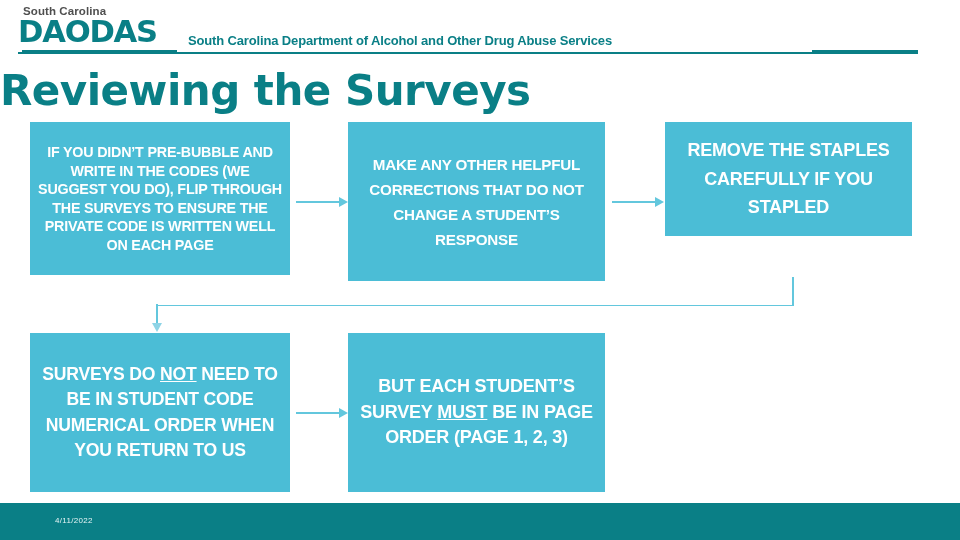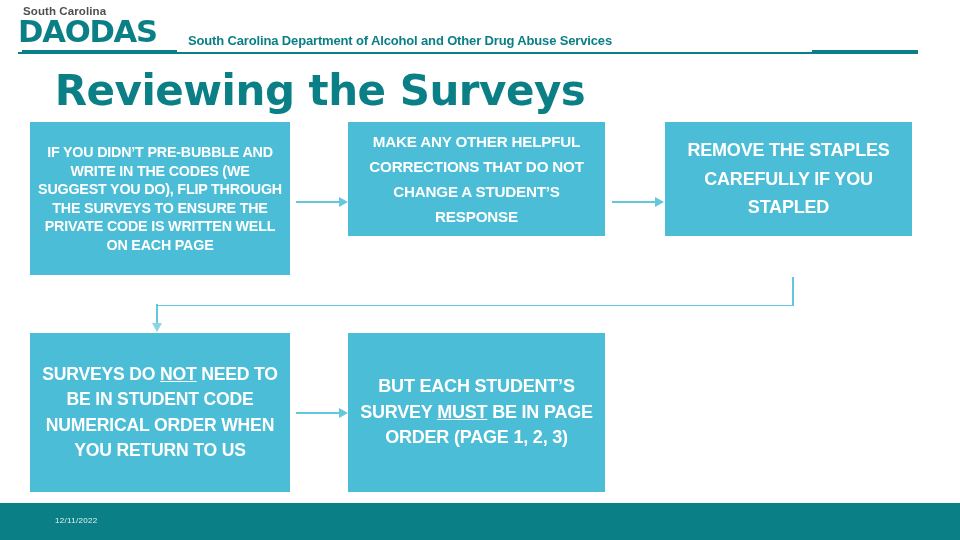--- a/index.html
+++ b/index.html
@@ -36,21 +36,21 @@
   .header-rule{
     position:absolute;left:18px;top:52px;width:900px;height:2px;background:#0a7f86;
   }
   .header-rule2{
     position:absolute;left:812px;top:50px;width:106px;height:4px;background:#0a7f86;
   }
 
   
   .slide-title{
     position:absolute;left:0;top:66px;width:640px;
-    text-align:center;
+    text-align:left;
     font-size:42px;font-weight:bold;color:#0a7f86;
     letter-spacing:-.5px;
     font-family:"DejaVu Sans", sans-serif;
   }
 
   
   .box{
     position:absolute;
     background:#4bbdd6;
     color:#ffffff;
@@ -58,21 +58,21 @@
     text-align:center;
     font-weight:bold;
     letter-spacing:-.2px;
     box-sizing:border-box;
     padding:4px 8px;
   }
   .box .txt{width:100%;}
   .box u{text-decoration:underline;text-underline-offset:1px;}
 
   #box1{left:30px;top:122px;width:260px;height:153px;font-size:14.3px;line-height:18.5px;}
-  #box2{left:348px;top:122px;width:257px;height:114px;font-size:15.2px;line-height:25px;}
+  #box2{left:348px;top:122px;width:257px;height:159px;font-size:15.2px;line-height:25px;}
   #box3{left:665px;top:122px;width:247px;height:114px;font-size:18px;line-height:28.5px;}
   #box4{left:30px;top:333px;width:260px;height:159px;font-size:17.6px;line-height:25.5px;}
   #box5{left:348px;top:333px;width:257px;height:159px;font-size:18px;line-height:25.5px;}
 
   
   .conn{position:absolute;}
   .hline{background:#63c7dd;height:1.6px;}
   .vline{background:#63c7dd;width:1.6px;}
   .arrow-r{
     position:absolute;width:0;height:0;
@@ -157,16 +157,16 @@
 
   <div class="conn hline" id="a3-line"></div>
   <div class="arrow-r" id="a3-head"></div>
 
   <div class="conn vline" id="e-v1"></div>
   <div class="conn hline" id="e-h"></div>
   <div class="conn vline" id="e-v2"></div>
   <div class="arrow-d" id="e-head"></div>
 
   <div class="footer"></div>
-  <div class="footer-date">12/11/2022</div>
+  <div class="footer-date">4/11/2022</div>
   <div class="footer-page">12</div>
 
 </div>
 
 </body></html>

